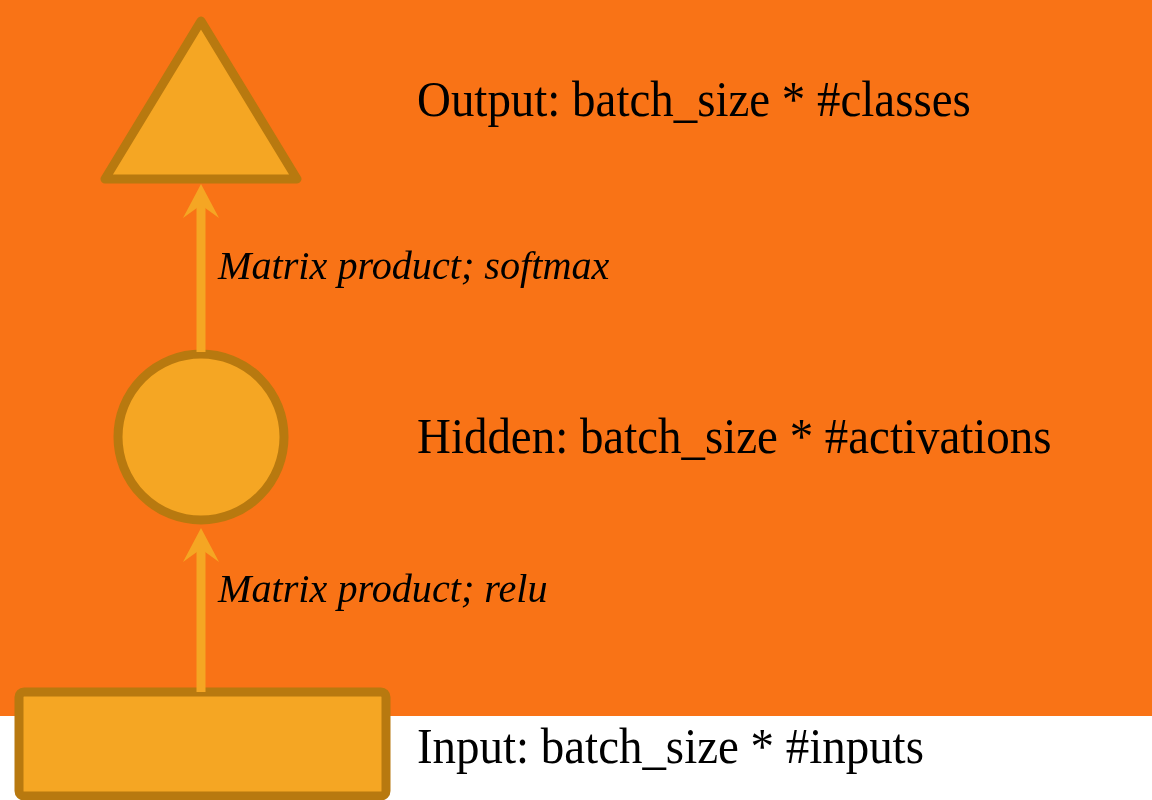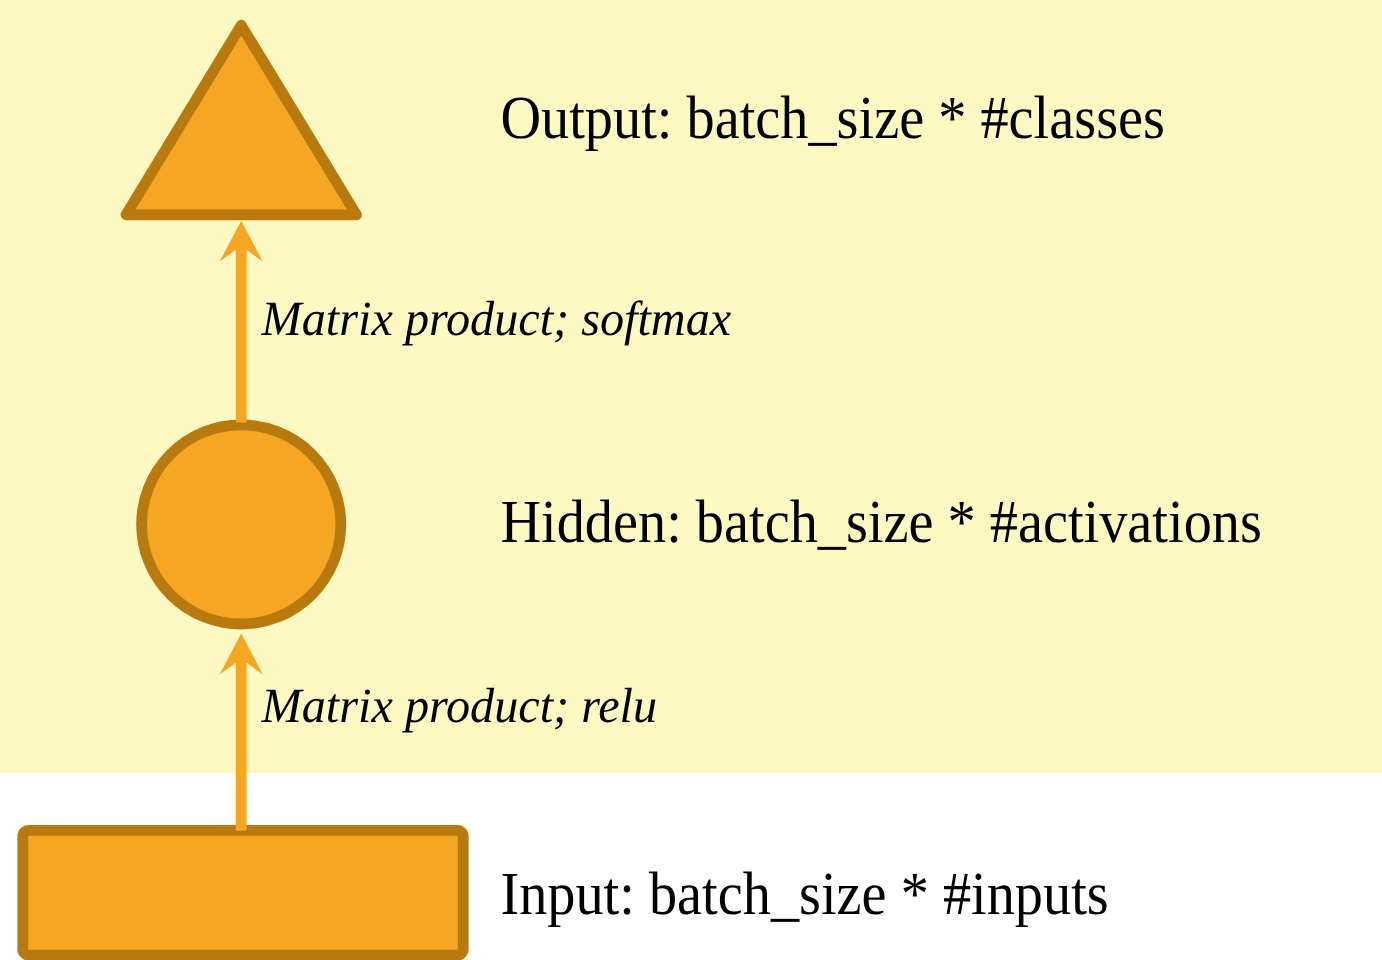--- a/index.html
+++ b/index.html
@@ -10,22 +10,22 @@
   }
   body {
     width: 1152px;
     height: 800px;
     overflow: hidden;
     font-family: "Liberation Serif", "DejaVu Serif", serif;
   }
   #canvas {
     position: relative;
     width: 1152px;
-    height: 644px;
-    background: #fef9c3;
+    height: 716px;
+    background: #f97316;
     text-align: center;
   }
   #diagram-svg {
     position: absolute;
     left: 0;
     top: 0;
     width: 1152px;
     height: 800px;
     display: block;
   }

